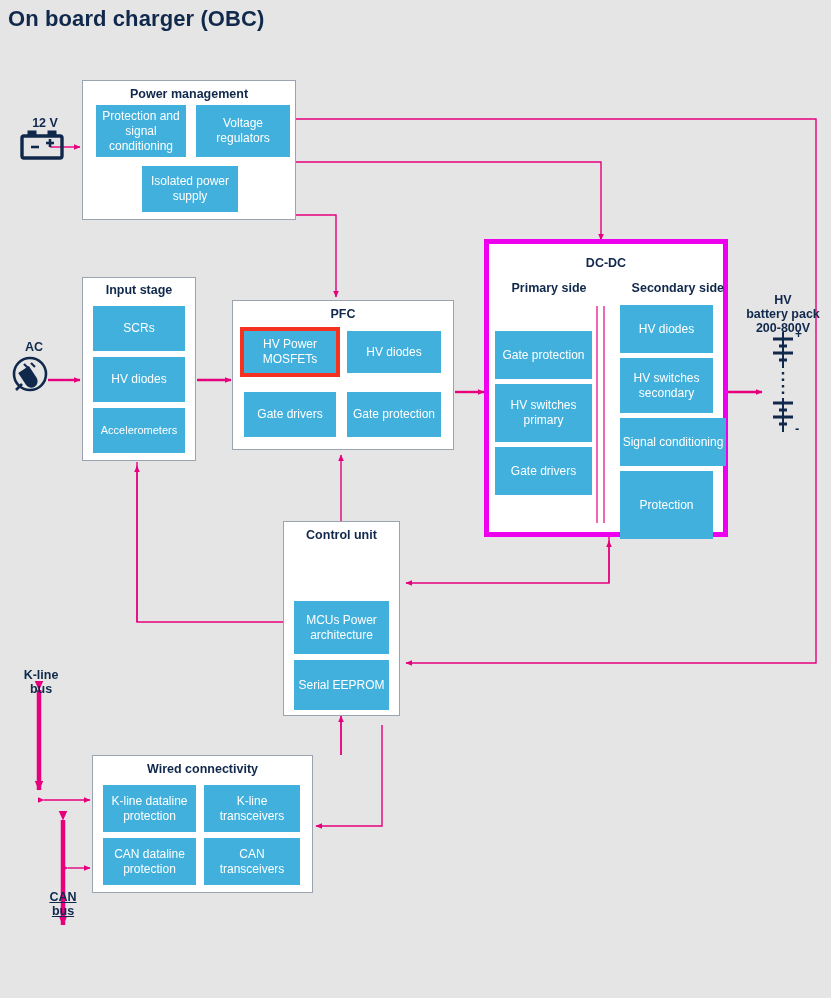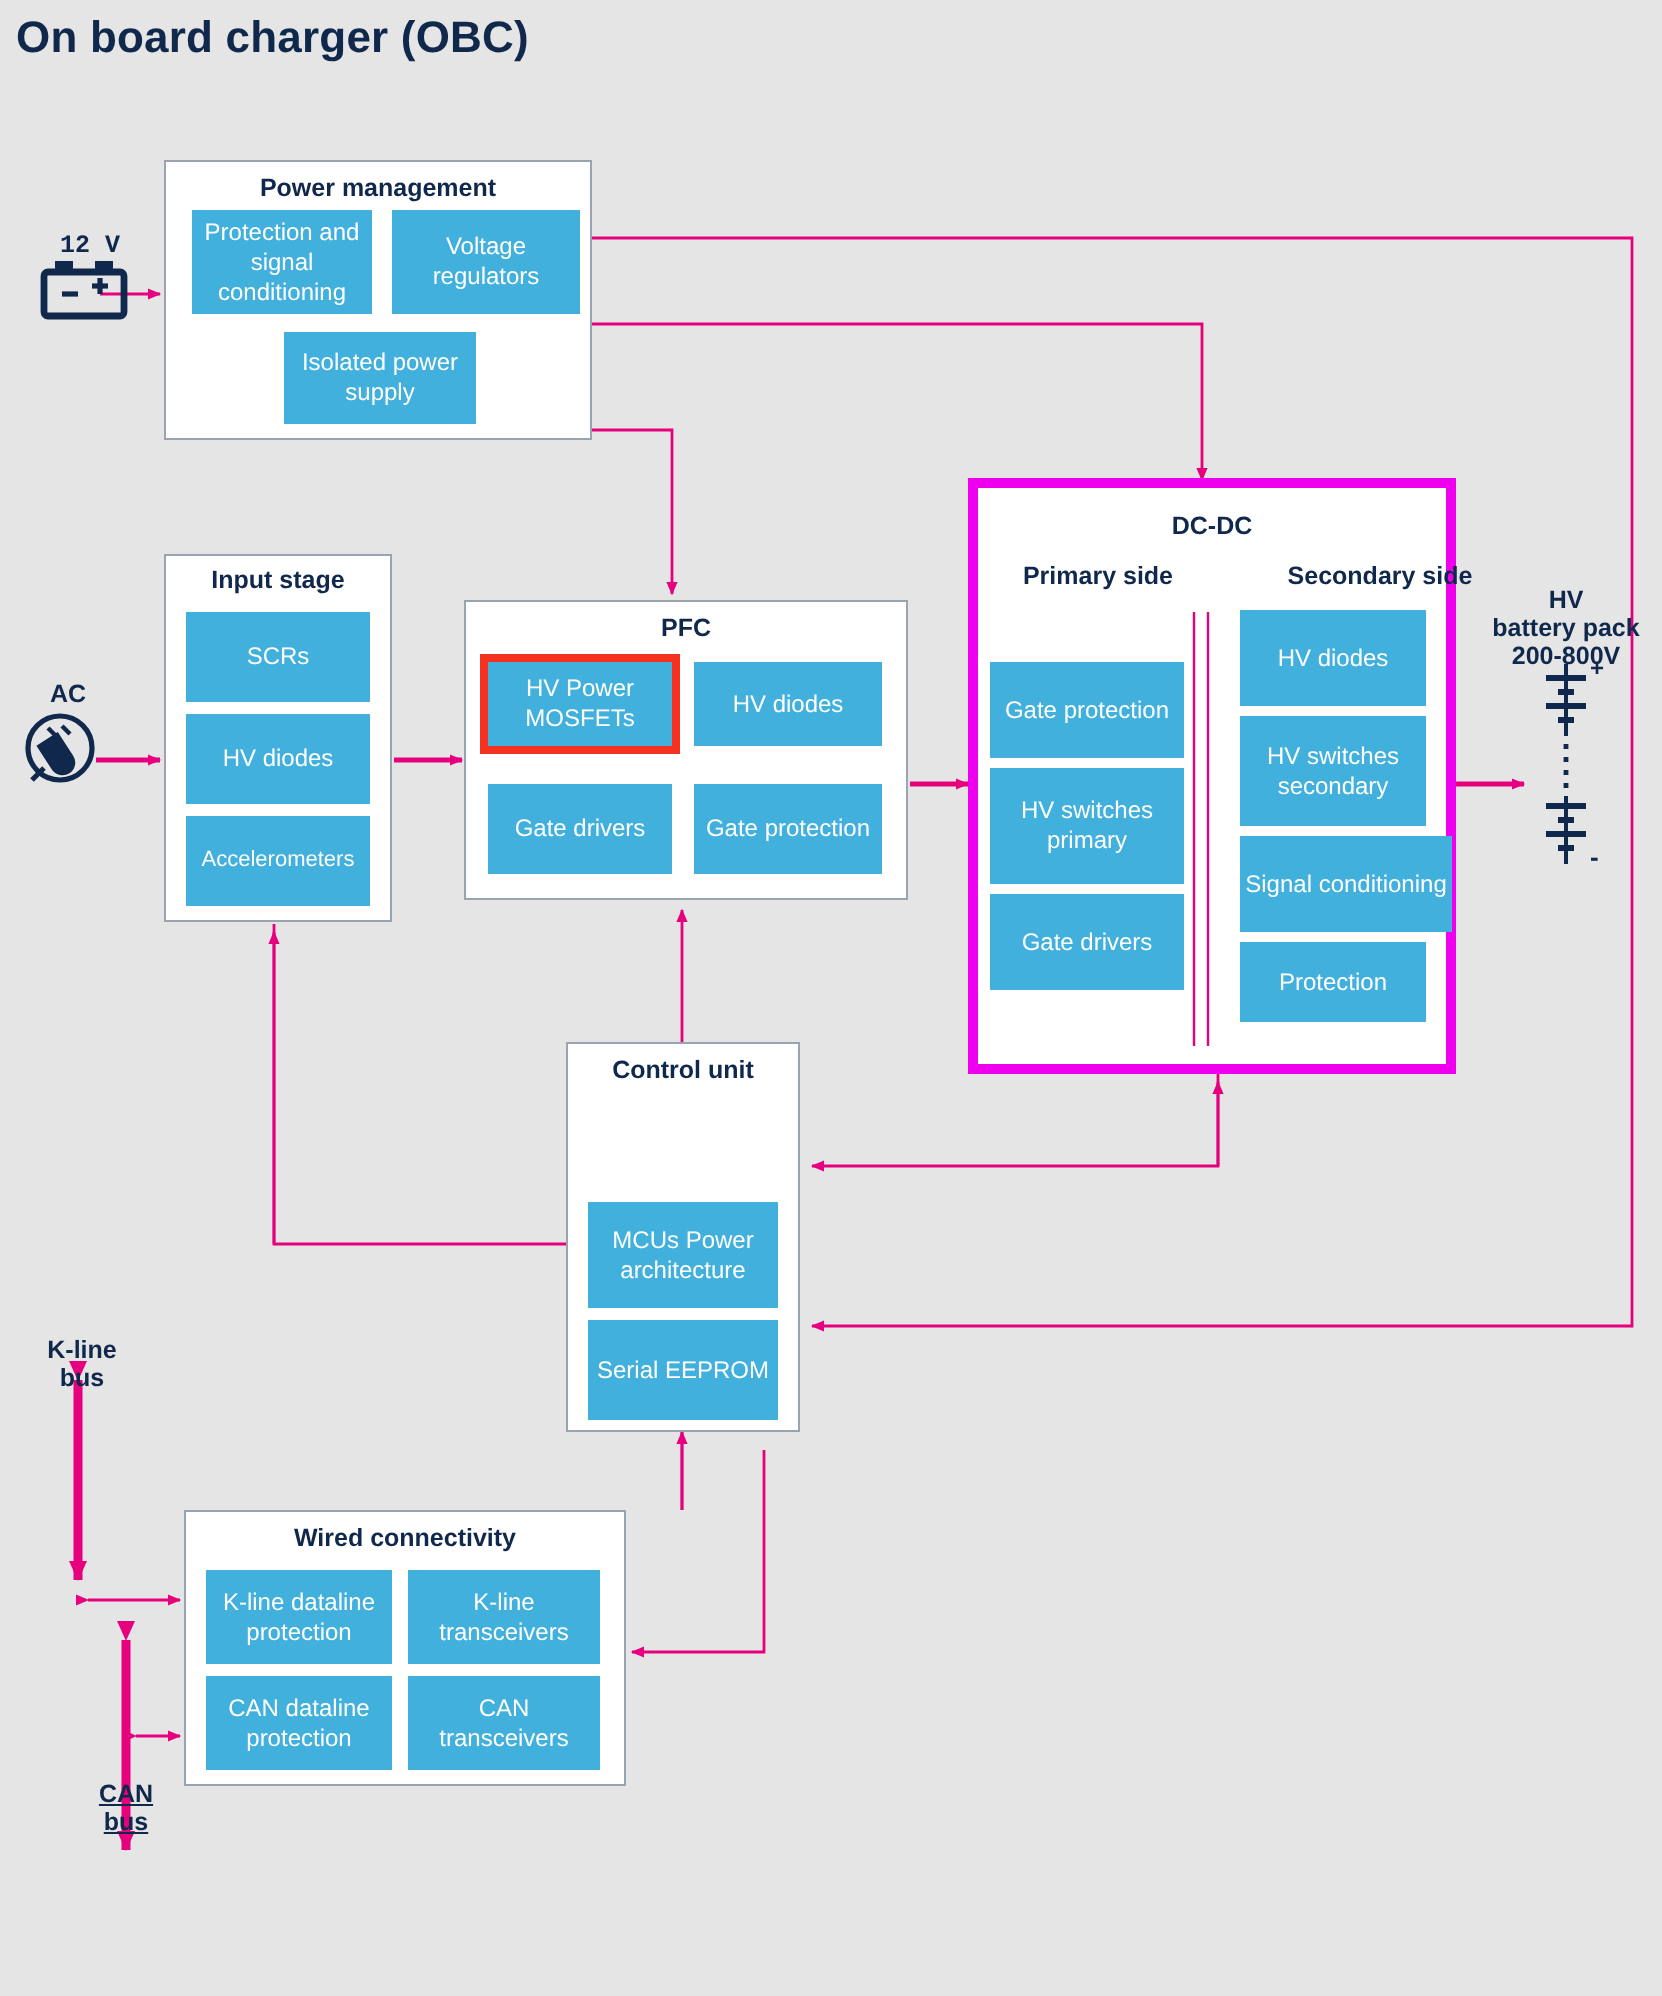--- a/index.html
+++ b/index.html
@@ -166,53 +166,53 @@
   </div>
   <div class="blk redring" style="left:244px; top:331px; width:92px; height:42px;">HV Power MOSFETs</div>
   <div class="blk" style="left:347px; top:331px; width:94px; height:42px;">HV diodes</div>
   <div class="blk" style="left:244px; top:392px; width:92px; height:45px;">Gate drivers</div>
   <div class="blk" style="left:347px; top:392px; width:94px; height:45px;">Gate protection</div>
 
   <div class="group hl" style="left:484px; top:239px; width:244px; height:298px;">
     <div class="group-title" style="top:12px;">DC-DC</div>
   </div>
   <div class="col-title" style="left:494px; top:281px; width:110px;">Primary side</div>
-  <div class="col-title" style="left:632px; top:281px; width:116px;">Secondary side</div>
+  <div class="col-title" style="left:608px; top:281px; width:116px;text-align:right;">Secondary side</div>
 
   <svg class="layer" viewBox="0 0 831 998">
     <g stroke="#e6007e" stroke-width="1.2">
       <line x1="597" y1="306" x2="597" y2="523"></line>
       <line x1="604" y1="306" x2="604" y2="523"></line>
     </g>
   </svg>
 
   <div class="blk" style="left:495px; top:331px; width:97px; height:48px;">Gate protection</div>
   <div class="blk" style="left:495px; top:384px; width:97px; height:58px;">HV switches primary</div>
   <div class="blk" style="left:495px; top:447px; width:97px; height:48px;">Gate drivers</div>
 
   <div class="blk" style="left:620px; top:305px; width:93px; height:48px;">HV diodes</div>
   <div class="blk" style="left:620px; top:358px; width:93px; height:55px;">HV switches secondary</div>
   <div class="blk" style="left:620px; top:418px; width:106px; height:48px;">Signal conditioning</div>
-  <div class="blk" style="left:620px; top:471px; width:93px; height:40px;">Protection</div>
+  <div class="blk" style="left:620px; top:471px; width:93px; height:68px;">Protection</div>
 
   <div class="group" style="left:283px; top:521px; width:117px; height:195px;">
     <div class="group-title" style="top:6px;">Control unit</div>
   </div>
   <div class="blk" style="left:294px; top:601px; width:95px; height:53px;">MCUs Power architecture</div>
   <div class="blk" style="left:294px; top:660px; width:95px; height:50px;">Serial EEPROM</div>
 
   <div class="group" style="left:92px; top:755px; width:221px; height:138px;">
     <div class="group-title" style="top:6px;">Wired connectivity</div>
   </div>
   <div class="blk" style="left:103px; top:785px; width:93px; height:47px;">K-line dataline protection</div>
   <div class="blk" style="left:204px; top:785px; width:96px; height:47px;">K-line transceivers</div>
   <div class="blk" style="left:103px; top:838px; width:93px; height:47px;">CAN dataline protection</div>
   <div class="blk" style="left:204px; top:838px; width:96px; height:47px;">CAN transceivers</div>
 
-  <div class="ext-label" style="left:16px; top:116px; width:58px;font-family:Liberation Mono, monospace;">12 V</div>
+  <div class="ext-label" style="left:16px; top:116px; width:58px;">12 V</div>
 
   <div class="ext-label" style="left:14px; top:340px; width:40px;">AC</div>
 
   <div class="ext-label" style="left:736px; top:293px; width:94px;">
     <span>HV</span><br>
     <span>battery pack</span><br>
     <span>200-800V</span>
   </div>
 
   <div class="ext-label" style="left:6px; top:668px; width:70px;">

